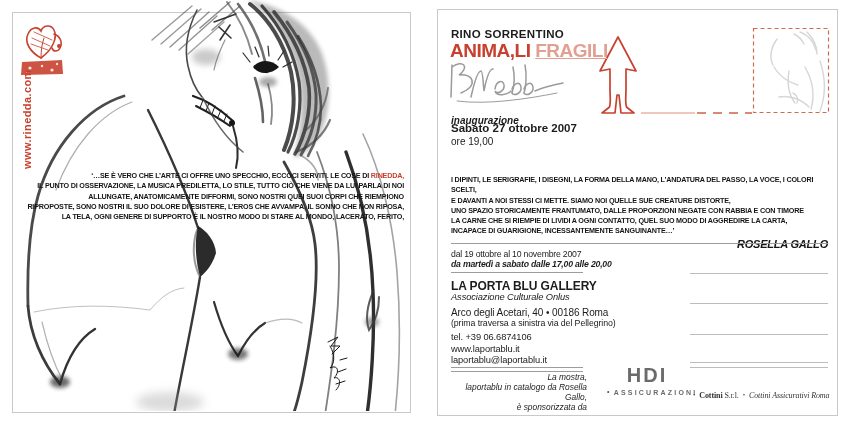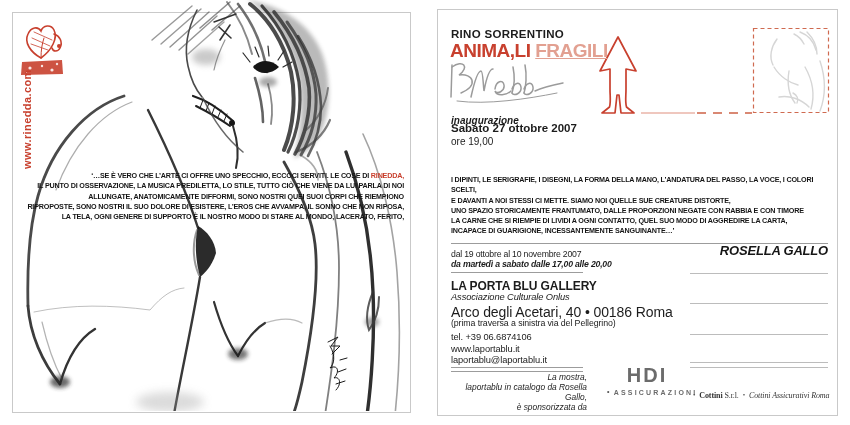--- a/index.html
+++ b/index.html
@@ -23,32 +23,32 @@
   .r-overlay{position:absolute;left:0;top:0;width:399px;height:405px;pointer-events:none;}
   .artist{position:absolute;left:14px;top:19px;font-size:11.5px;font-weight:bold;letter-spacing:.3px;}
   .title{position:absolute;left:13px;top:31px;font-size:19px;font-weight:bold;letter-spacing:-.5px;white-space:nowrap;}
   .title .strong{color:#c8402e;}
   .title .light{color:#e2a091;text-decoration:underline;}
   .inaug{position:absolute;left:14px;top:106px;font-size:10px;font-style:italic;font-weight:bold;}
   .inaug-date{position:absolute;left:14px;top:113px;font-size:11.5px;font-weight:bold;}
   .inaug-time{position:absolute;left:14px;top:127px;font-size:10px;}
   .statement{position:absolute;left:14px;top:166px;width:377px;font-size:7.2px;line-height:10.3px;
              font-weight:bold;letter-spacing:-.2px;color:#161616;}
-  .statement .author{text-align:right;font-style:italic;font-size:13px;margin-top:9px;}
+  .statement .author{text-align:right;font-style:italic;font-size:11px;margin-top:2px;}
   .rule{position:absolute;border-top:1px solid #9c9c9c;height:0;}
   .rule-main{left:14px;top:234px;width:377px;}
   .rule-dates{left:14px;top:263px;width:132px;}
   .rule-double{position:absolute;left:14px;top:358px;width:132px;height:3px;
                border-top:1px solid #9c9c9c;border-bottom:1px solid #9c9c9c;}
   .dates{position:absolute;left:14px;top:240px;font-size:8.7px;line-height:10px;letter-spacing:-.2px;}
   .dates .d2{font-weight:bold;font-style:italic;}
   .gallery{position:absolute;left:14px;top:272px;letter-spacing:-.1px;}
   .g-name{font-size:12px;font-weight:bold;line-height:11px;}
   .g-sub{font-size:9.3px;font-style:italic;line-height:11px;margin-bottom:4px;}
-  .g-addr{font-size:14px;line-height:11px;text-align:right;}
+  .g-addr{font-size:10px;line-height:11px;}
   .g-note{font-size:8.8px;line-height:10px;margin-bottom:4px;}
   .g-contact{font-size:9.3px;line-height:11.5px;}
   .pline{position:absolute;left:253px;width:138px;border-top:1px solid #bcbcbc;height:0;}
   .pline-d{position:absolute;left:253px;top:353px;width:138px;height:4px;
            border-top:1px solid #bcbcbc;border-bottom:1px solid #bcbcbc;}
   .sponsor-notes{position:absolute;left:14px;top:363px;width:136px;text-align:right;
                  font-size:8.4px;font-style:italic;line-height:10px;color:#222;}
   .hdi-block{position:absolute;left:168px;top:356px;width:84px;text-align:center;color:#6b6b6b;}
   .hdi-text{font-size:20px;font-weight:bold;letter-spacing:2px;line-height:20px;}
   .hdi-sub{font-size:7px;font-weight:bold;letter-spacing:2.2px;margin-top:3px;white-space:nowrap;}

